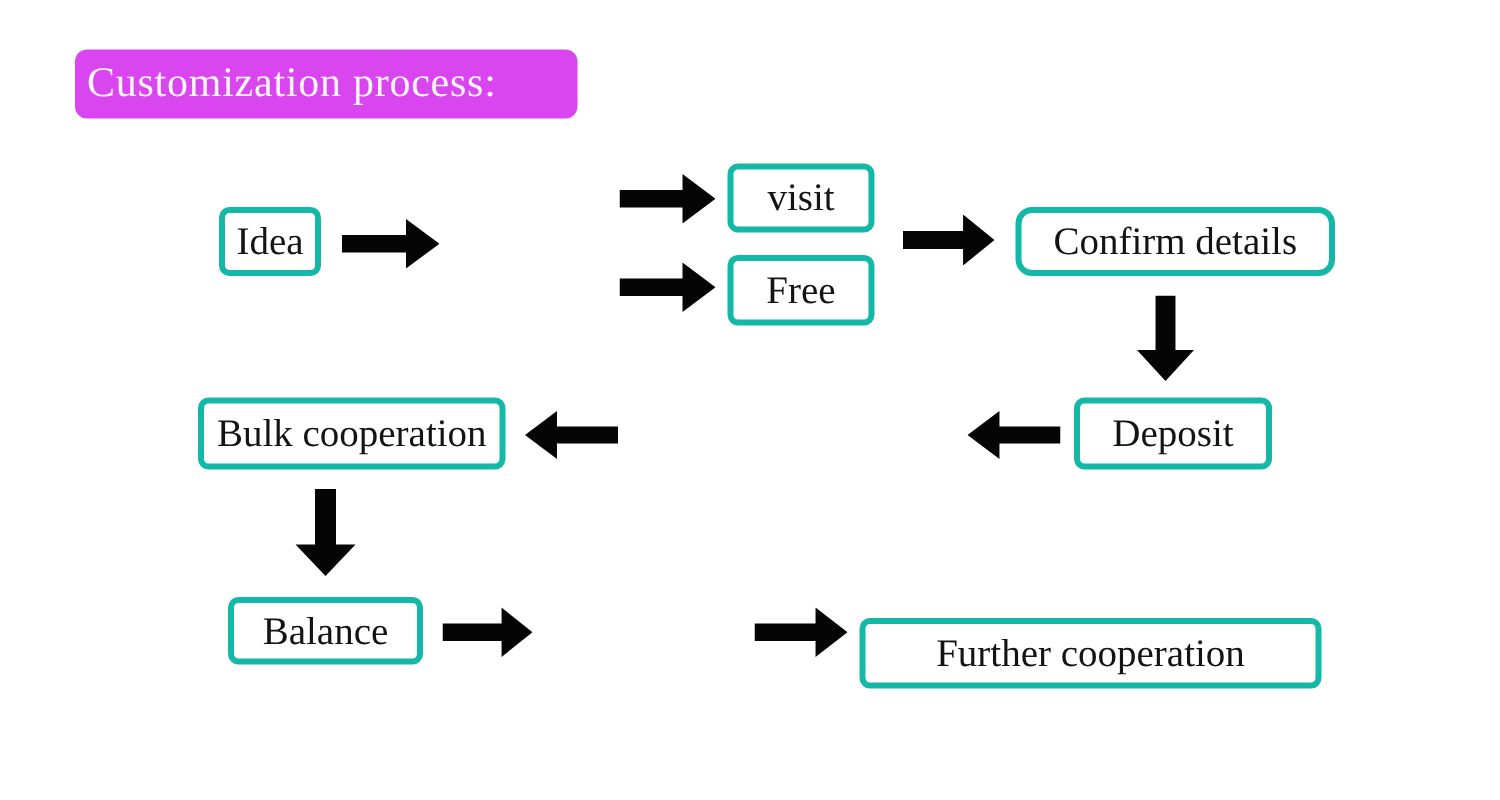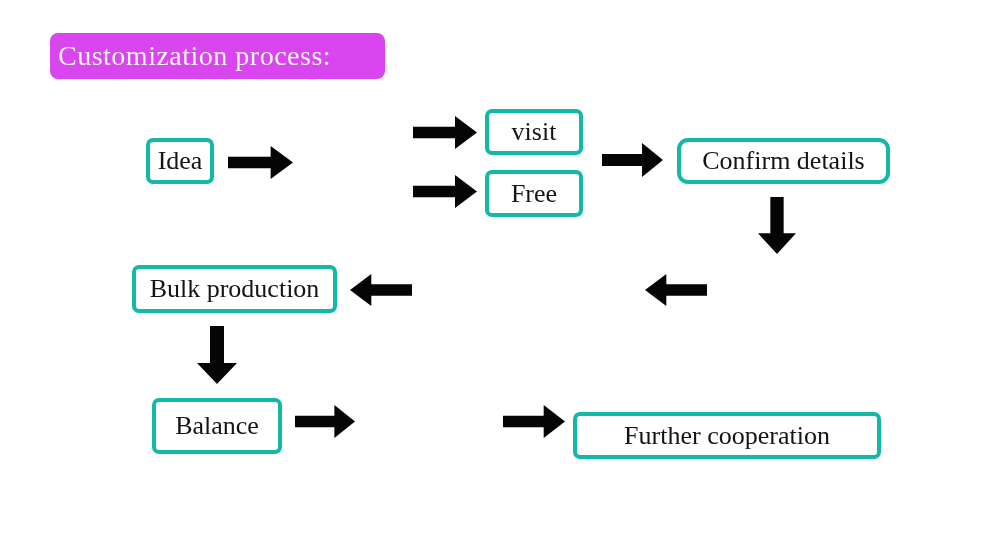--- a/index.html
+++ b/index.html
@@ -44,21 +44,21 @@
 
   
   #n-idea       { left:146px; top:138px; width: 68px; height:46px; }
   #n-inquiry    { left:302px; top:138px; width:100px; height:47px; }
   #n-visit      { left:485px; top:109px; width: 98px; height:46px; }
   #n-email      { left:485px; top:170px; width: 98px; height:47px; }
   #n-confirm    { left:677px; top:138px; width:213px; height:46px;border-radius:11px; }
   #n-deposit    { left:716px; top:265px; width:132px; height:48px; }
   #n-freesample { left:427px; top:266px; width:211px; height:46px; }
   #n-bulk       { left:132px; top:265px; width:205px; height:48px; }
-  #n-balance    { left:152px; top:398px; width:130px; height:56px;text-align:right; }
+  #n-balance    { left:152px; top:398px; width:130px; height:45px;text-align:right; }
   #n-shipment   { left:362px; top:398px; width:133px; height:47px; }
   #n-further    { left:573px; top:412px; width:308px; height:47px; }
 
   
   #a-idea-inquiry     { left:228px; top:146px; width:65px; height:33px; }
   #a-inquiry-visit    { left:413px; top:116px; width:64px; height:33px; }
   #a-inquiry-email    { left:413px; top:175px; width:64px; height:33px; }
   #a-to-confirm       { left:602px; top:143px; width:61px; height:34px; }
   #a-confirm-deposit  { left:758px; top:197px; width:38px; height:57px; }
   #a-deposit-sample   { left:645px; top:274px; width:62px; height:32px; }
@@ -98,31 +98,32 @@
       </svg>
     </div>
   <div class="node" id="n-confirm">Confirm details</div>
 
   <div class="arrow" id="a-confirm-deposit">
       <svg width="100%" height="100%" viewBox="0 0 40 58" preserveAspectRatio="none">
         <polygon points="13,0 27,0 27,37 40,37 20,58 0,37 13,37" fill="#050505"></polygon>
       </svg>
     </div>
 
+  <div class="node" id="n-deposit">Deposit</div>
   <div class="arrow" id="a-deposit-sample">
       <svg width="100%" height="100%" viewBox="0 0 64 34" preserveAspectRatio="none">
         <polygon points="64,11 22,11 22,0 0,17 22,34 22,23 64,23" fill="#050505"></polygon>
       </svg>
     </div>
   <div class="arrow" id="a-sample-bulk">
       <svg width="100%" height="100%" viewBox="0 0 64 34" preserveAspectRatio="none">
         <polygon points="64,11 22,11 22,0 0,17 22,34 22,23 64,23" fill="#050505"></polygon>
       </svg>
     </div>
-  <div class="node" id="n-bulk">Bulk production</div>
+  <div class="node" id="n-bulk">Bulk cooperation</div>
 
   <div class="arrow" id="a-bulk-balance">
       <svg width="100%" height="100%" viewBox="0 0 40 58" preserveAspectRatio="none">
         <polygon points="13,0 27,0 27,37 40,37 20,58 0,37 13,37" fill="#050505"></polygon>
       </svg>
     </div>
 
   <div class="node" id="n-balance">Balance</div>
   <div class="arrow" id="a-balance-shipment">
       <svg width="100%" height="100%" viewBox="0 0 64 34" preserveAspectRatio="none">

